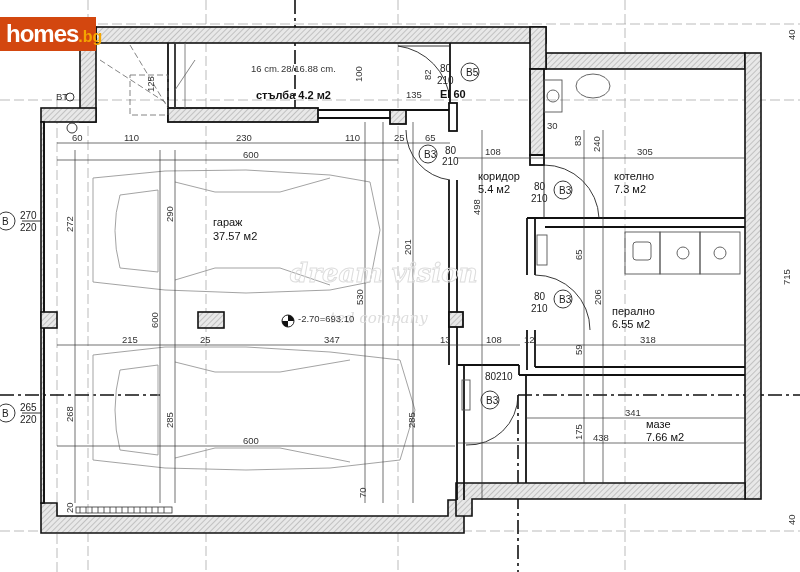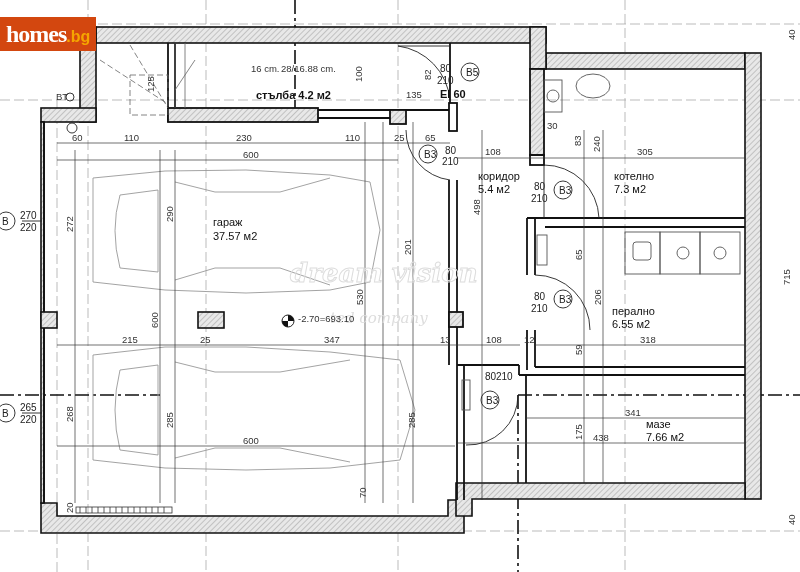--- a/index.html
+++ b/index.html
@@ -1,19 +1,19 @@
 <!DOCTYPE html>
 <html><head>
 <meta charset="utf-8">
 <style>
   html,body{margin:0;padding:0;background:#fff;}
   body{width:800px;height:572px;position:relative;overflow:hidden;font-family:"Liberation Sans",sans-serif;}
   #plan{position:absolute;left:0;top:0;}
   .logo{position:absolute;left:0;top:17px;width:96px;height:34px;background:#d3470f;display:flex;align-items:center;padding-left:6px;box-sizing:border-box;}
-  .logo .brand{color:#fff;font-weight:bold;font-size:24px;letter-spacing:-1px;line-height:1;font-family:Liberation Serif, serif;}
+  .logo .brand{color:#fff;font-weight:bold;font-size:24px;letter-spacing:-1px;line-height:1;font-family:Liberation Sans, sans-serif;}
   .logo .tld{color:#f5a500;font-weight:bold;font-size:16px;line-height:1;margin-top:6px;font-family:"Liberation Sans",sans-serif;}
   .dim{font-family:"Liberation Sans",sans-serif;font-size:9.5px;fill:#333;}
   .room{font-family:"Liberation Sans",sans-serif;font-size:11px;fill:#111;}
   .lbl{font-family:"Liberation Sans",sans-serif;font-size:11px;fill:#111;}
   .tag{font-family:"Liberation Sans",sans-serif;font-size:10px;fill:#222;}
   .wm{font-family:"DejaVu Serif",serif;font-style:italic;font-weight:bold;fill:none;stroke:#ddd;stroke-width:1;}
   .wm2{font-family:"DejaVu Serif",serif;font-style:italic;fill:#ddd;}
 </style>
 </head>
 <body>

